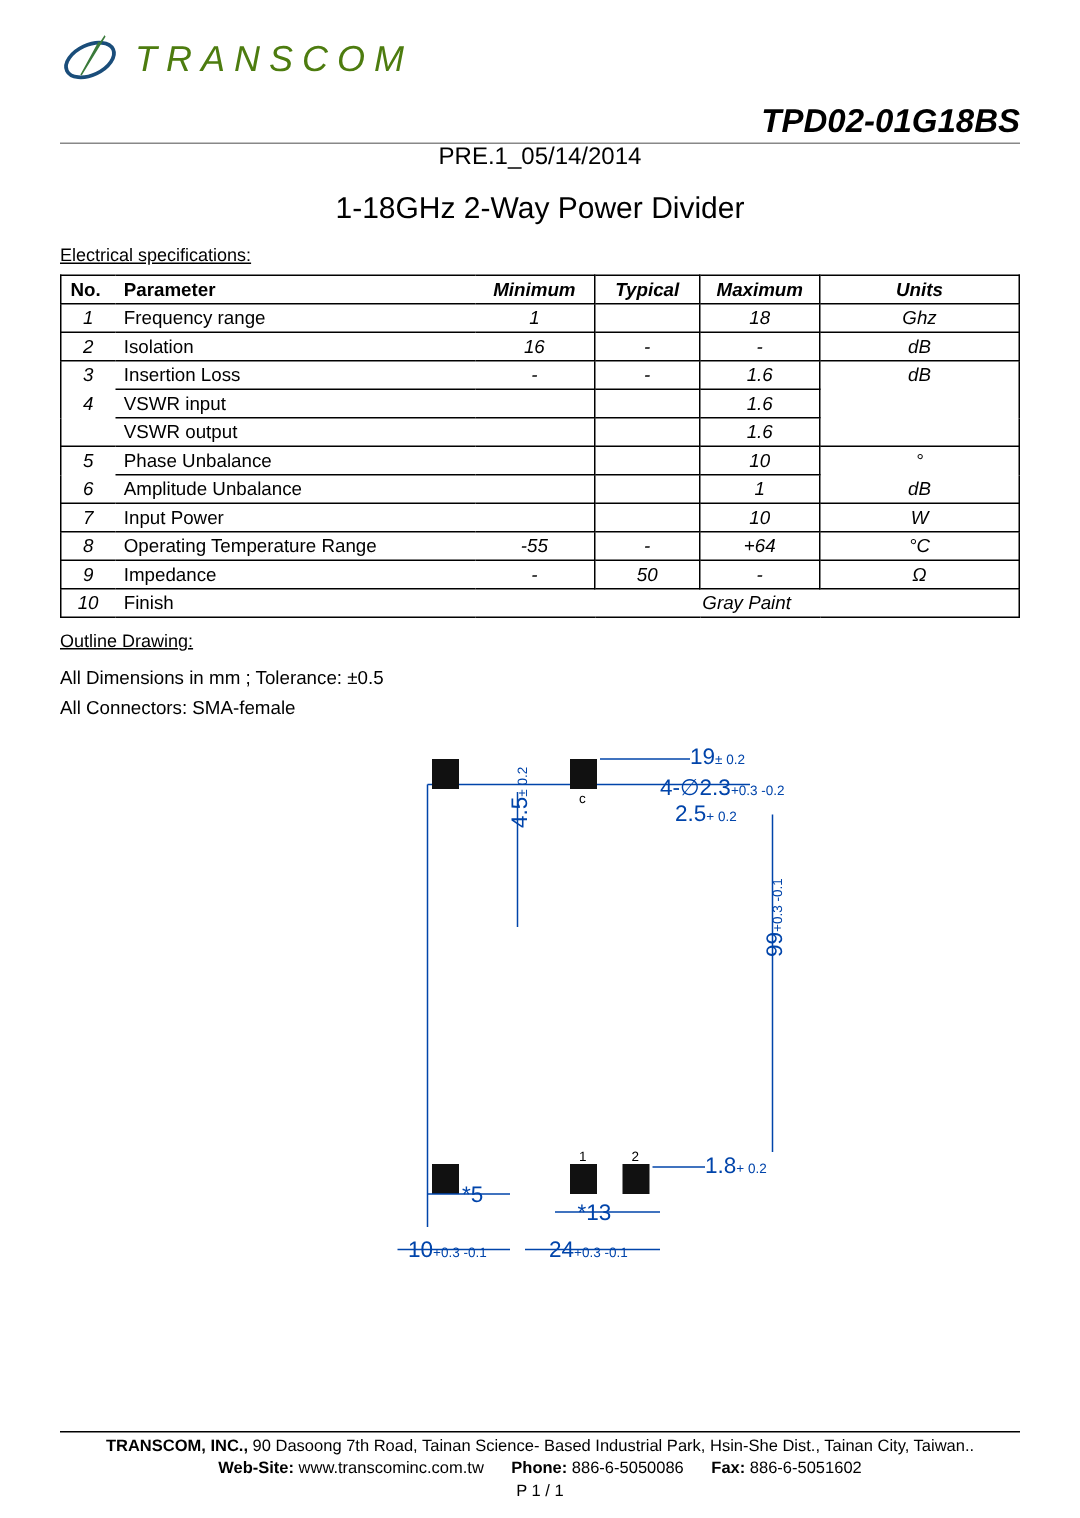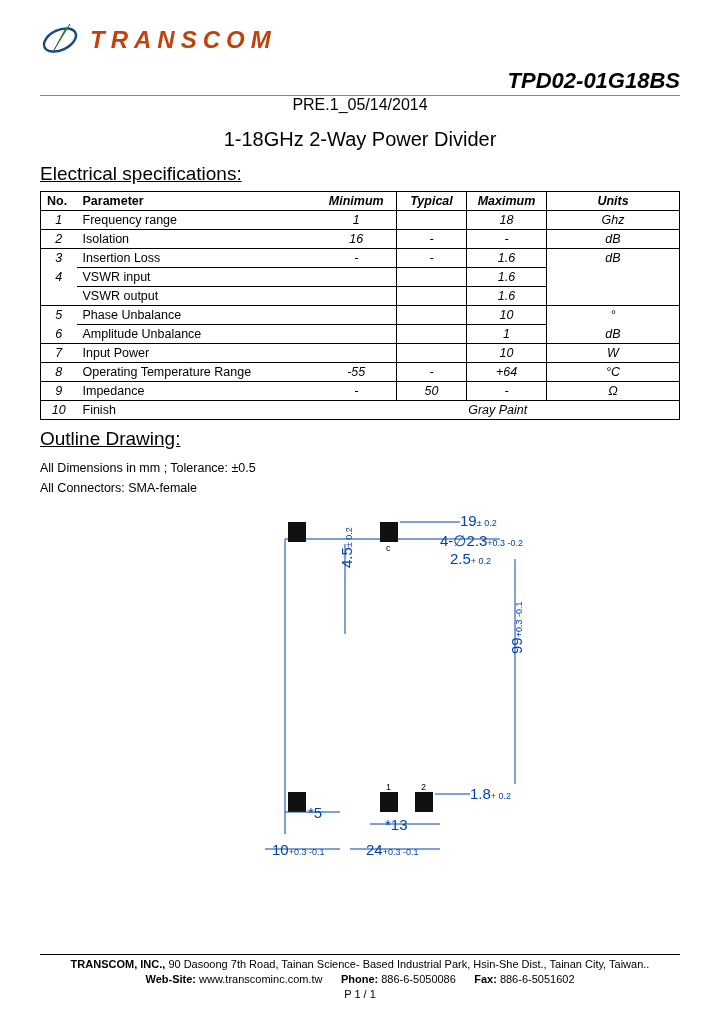--- a/index.html
+++ b/index.html
@@ -1,26 +1,26 @@
 <!DOCTYPE html>
 <html><head>
 <meta charset="utf-8">
 <style>
   * { box-sizing: border-box; margin: 0; padding: 0; }
   body { font-family: Arial, sans-serif; background: #fff; width: 720px; margin: 0 auto; font-size: 13px; }
   .page { padding: 20px 40px 10px 40px; position: relative; min-height: 1012px; }
   .header { display: flex; align-items: center; margin-bottom: 8px; }
   .logo-mark { width: 40px; height: 40px; position: relative; margin-right: 10px; }
   .logo-mark svg { width: 100%; height: 100%; }
-  .logo-text { font-size: 24px; font-weight: bold; letter-spacing: 6px; color: #c2410c; font-style: italic; }
+  .logo-text { font-size: 24px; font-weight: normal; letter-spacing: 6px; color: #4d7c0f; font-style: italic; }
   .partno-row { text-align: right; border-bottom: 1px solid #888; padding-bottom: 1px; margin-top: 2px; }
   .partno { font-size: 22px; font-weight: bold; font-style: italic; }
   .revline { text-align: center; font-size: 16px; }
   .title { text-align: center; font-size: 20px; margin: 14px 0 12px; }
-  .section-h { font-size: 19px; text-decoration: underline; margin: 8px 0 6px; }
+  .section-h { font-size: 12px; text-decoration: underline; margin: 8px 0 6px; }
   table.spec { border-collapse: collapse; width: 100%; font-size: 12.5px; }
   table.spec td { border: 1px solid #000; padding: 2px 6px; }
   table.spec .hdr td { font-weight: bold; }
   table.spec .noL { border-left: none; }
   table.spec .noR { border-right: none; }
   table.spec .noT { border-top: none; }
   table.spec .noB { border-bottom: none; }
   table.spec .c { text-align: center; font-style: italic; }
   .col-no { width: 36px; }
   .col-param { width: 240px; }

